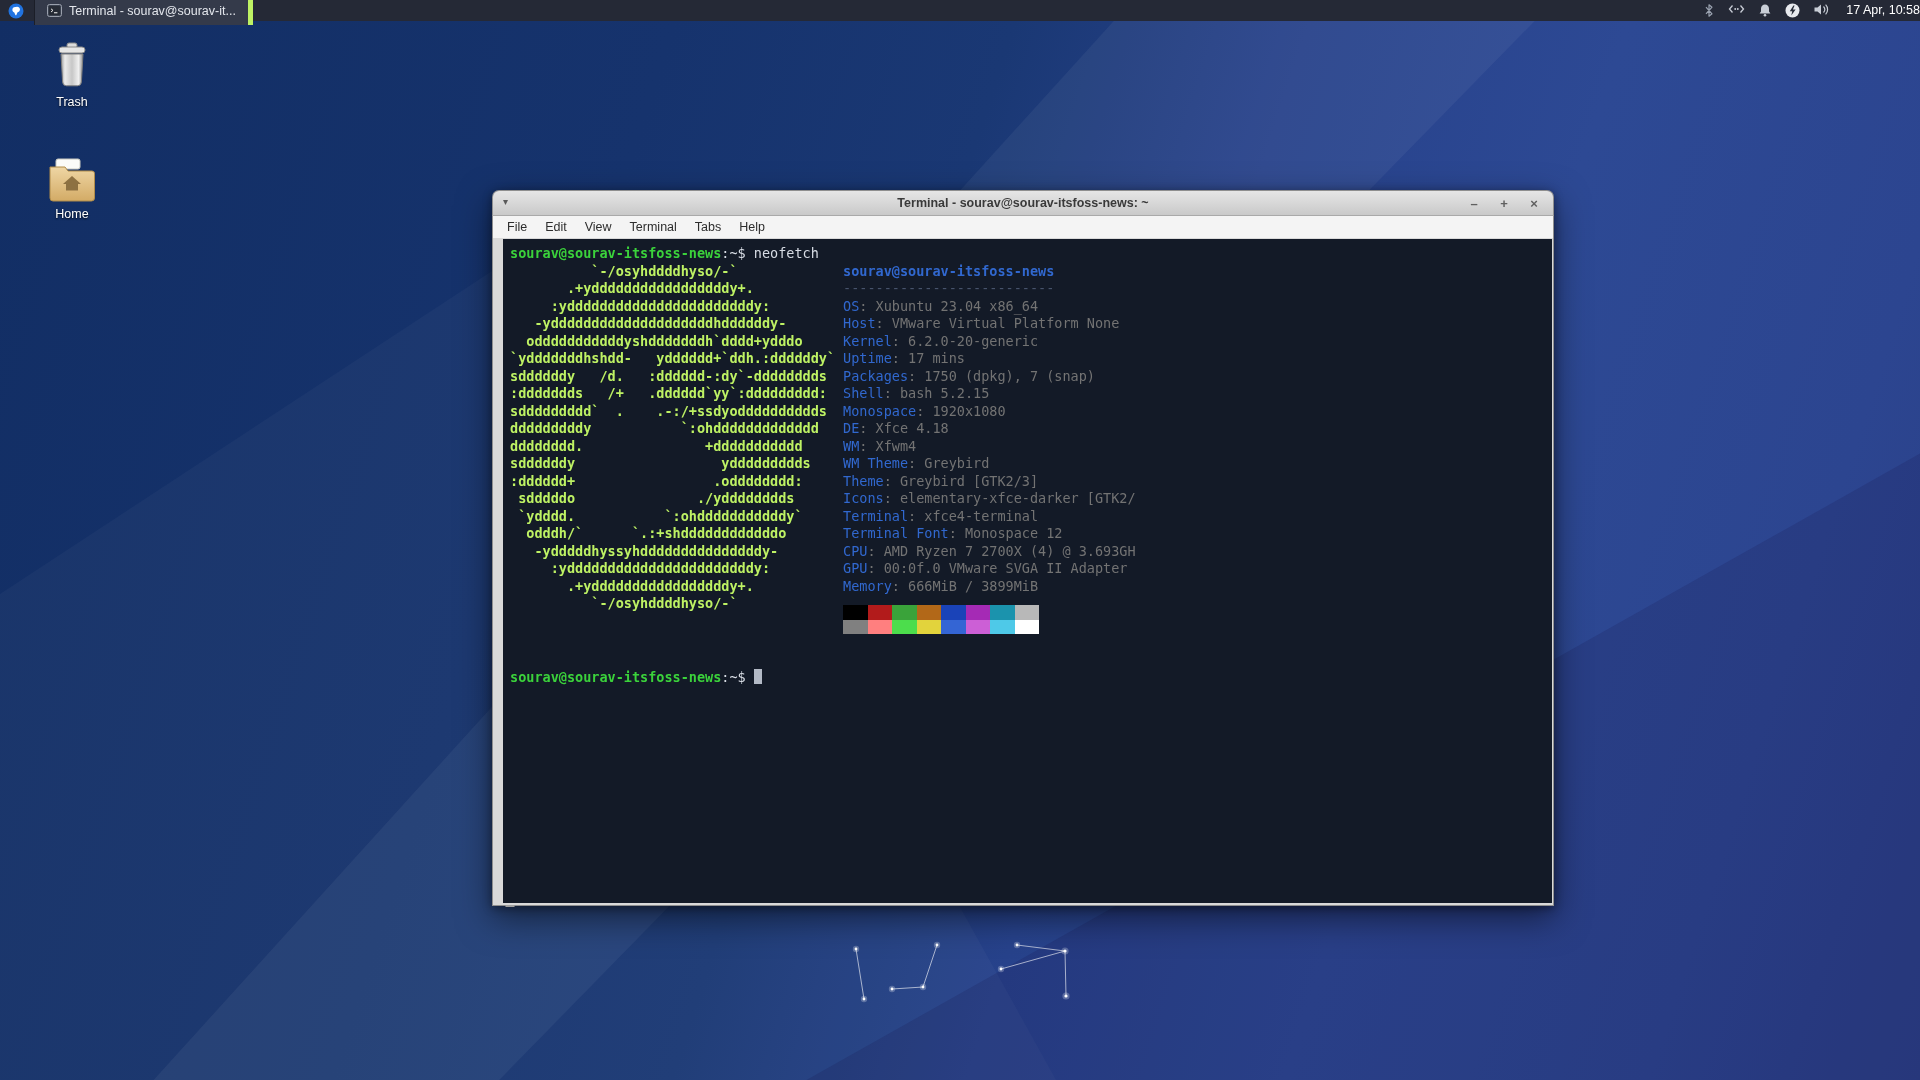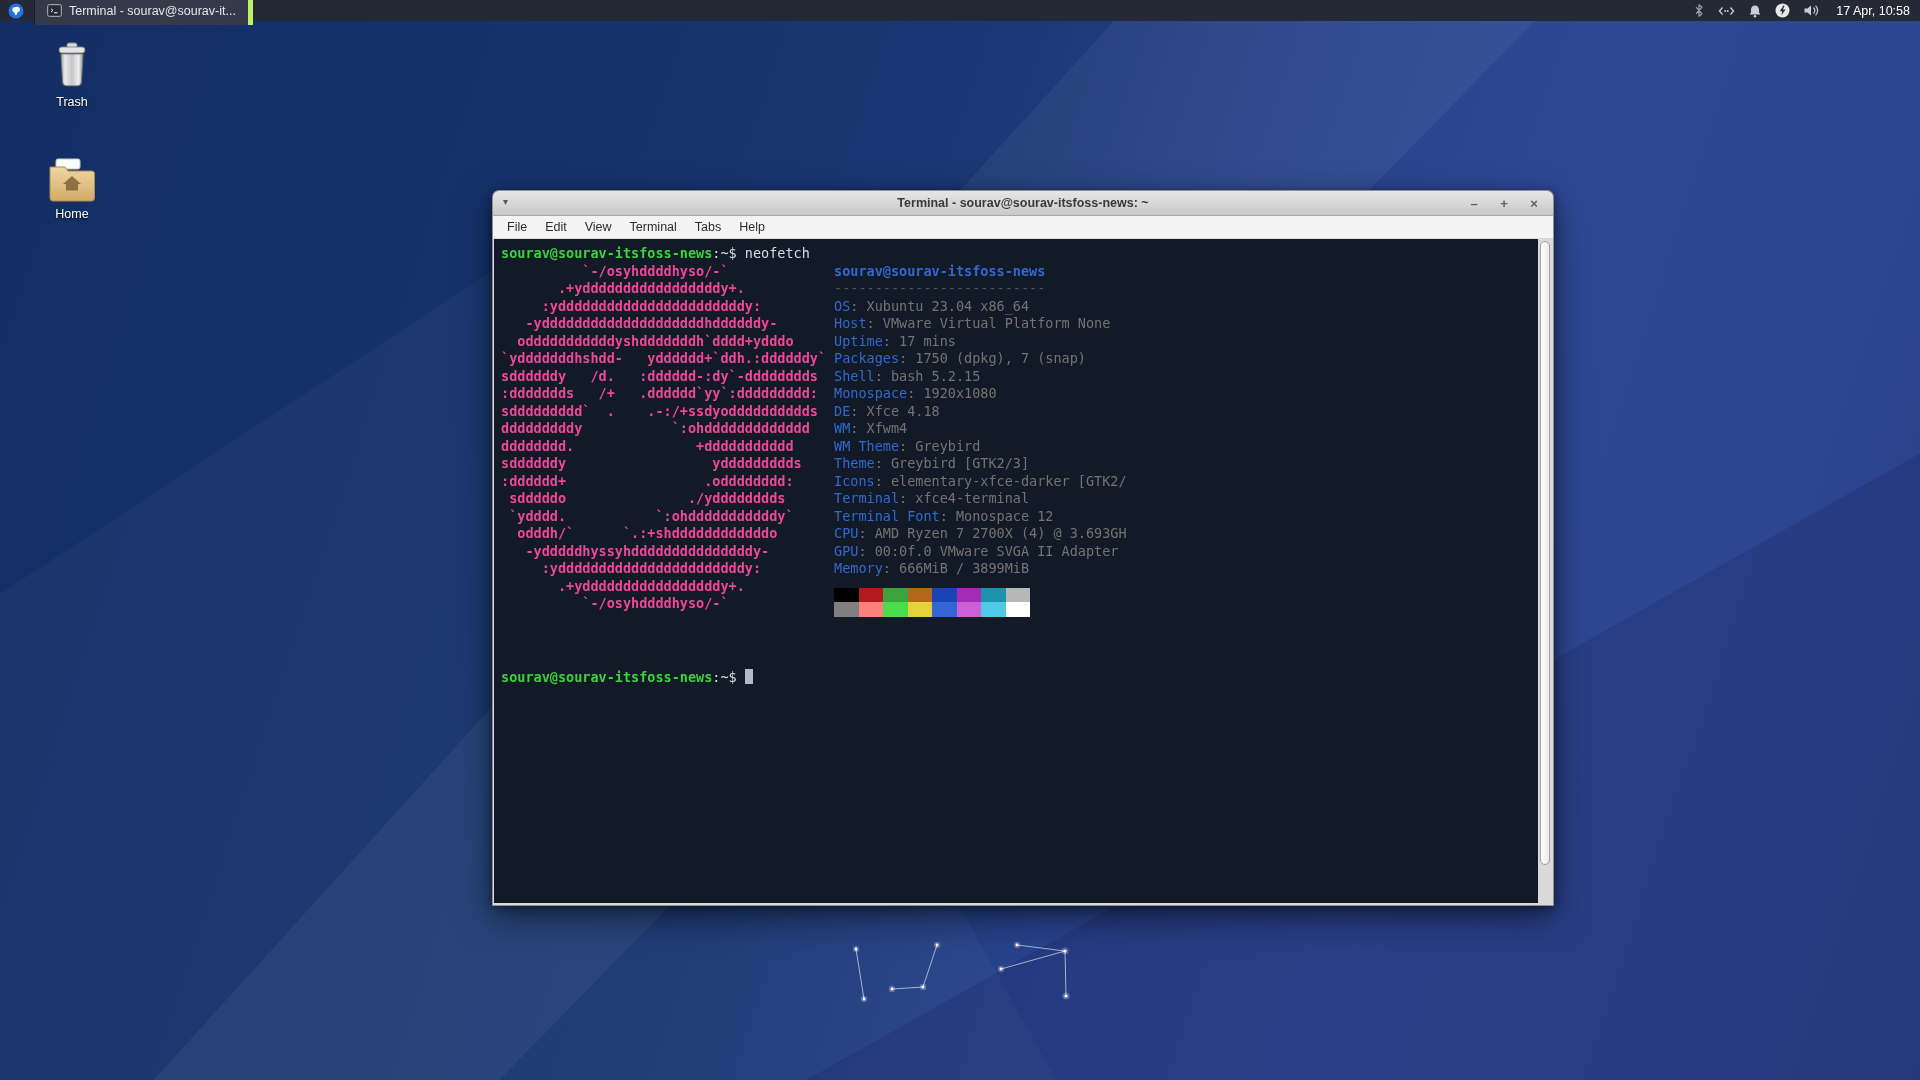--- a/index.html
+++ b/index.html
@@ -22,21 +22,21 @@
     clip-path:polygon(100% 42%, 100% 100%, 42% 100%); }
   #constellations { position:absolute; left:830px; top:920px; }
 
   
   #panel { position:absolute; left:0; top:0; width:1920px; height:21px;
     background:#252936; display:flex; align-items:center; z-index:50; }
   #whisker-btn { width:32px; height:21px; display:flex; align-items:center; justify-content:center; }
   #win-button { height:29px; margin-left:2px; padding:0 12px; display:flex; align-items:center; gap:7px;
     background:#343a4a; border-left:1px solid #1b1e28; border-right:5px solid #bef264; }
   #win-button span { color:#e3e6ec; font-size:12.5px; white-space:nowrap; }
-  #tray { margin-left:auto; display:flex; align-items:center; gap:13px; padding-right:10px; }
+  #tray { margin-left:auto; display:flex; align-items:flex-start; gap:13px; }
   #clock { color:#ffffff; font-size:12.5px; margin-left:4px; white-space:nowrap; }
   .tray-ic { display:flex; align-items:center; }
 
   
   .desk-icon { position:absolute; width:80px; display:flex; flex-direction:column; align-items:center; }
   #icon-trash { left:32px; top:42px; }
   #icon-home  { left:32px; top:158px; }
   .desk-label { margin-top:5px; color:#ffffff; font-size:12.5px; text-shadow:0 1px 2px rgba(0,0,0,.85); }
 
   
@@ -48,34 +48,34 @@
     position:relative; display:flex; align-items:center; justify-content:center; }
   #title-text { font-size:12.5px; font-weight:bold; color:#3a3a3a; }
   #tb-arrow { position:absolute; left:10px; top:5px; color:#5a5a5a; font-size:10px; }
   #tb-controls { position:absolute; right:12px; top:0; height:26px; display:flex; align-items:center; gap:16px; }
   .tb-btn { color:#606060; font-size:13px; font-weight:bold; width:14px; text-align:center; line-height:14px; }
   #menubar { height:22px; background:#f4f4f4; border-left:1px solid #8f8f8f; border-right:1px solid #8f8f8f;
     display:flex; align-items:center; padding-left:5px; }
   .menu-item { font-size:12.5px; color:#2d2d2d; padding:21px 9px; }
   #term-body { position:absolute; top:48px; bottom:0; left:0; right:0;
     border:1px solid #8f8f8f; border-top:none; background:#d9d9d9;
-    display:flex; padding:1px 1px 2px 1px; }
+    display:flex; padding:1px 1px 2px 10px;flex-direction:column; }
   #screen { flex:1; background:#131a27; position:relative; overflow:hidden;
     font-family:"DejaVu Sans Mono", monospace; font-size:13.5px; line-height:17.5px; }
   #vscroll { width:13px; background:#d9d9d9; position:relative; margin-left:1px; }
   #vthumb { position:absolute; top:2px; left:1px; width:10px; height:94%;
     background:linear-gradient(90deg,#fdfdfd,#ececec); border:1px solid #9f9f9f; border-radius:6px; }
 
   
   pre { margin:0; }
   .user  { color:#3bd23b; font-weight:bold; }
   .plain { color:#d7dce4; }
   #line1 { position:absolute; top:6px; left:7px; white-space:pre; }
   #neofetch { position:absolute; top:23.5px; left:7px; }
-  #ascii { color:#ec4899; font-weight:bold; white-space:pre; }
+  #ascii { color:#bef264; font-weight:bold; white-space:pre; }
   #info-col { position:absolute; left:333px; top:0; width:560px; }
   #info-col .row { white-space:pre; height:17.5px; }
   .lbl { color:#3168cf; font-weight:normal; }
   .val { color:#737373; }
   #info-title { color:#3168cf; font-weight:bold; height:17.5px; }
   #info-sep { color:#47536b; height:17.5px; white-space:pre; }
   #palette { margin-top:10px; }
   .prow { display:flex; height:14.5px; }
   .sw { width:24.5px; height:14.5px; }
   #final-line { position:absolute; top:430px; left:7px; white-space:pre; }
@@ -250,20 +250,21 @@
    -ydddddhyssyhdddddddddddddddy-
      :ydddddddddddddddddddddddy:
        .+ydddddddddddddddddy+.
           `-/osyhddddhyso/-`</pre>
         <div id="info-col">
           <div id="info-title">sourav@sourav-itsfoss-news</div>
           <div id="info-sep">--------------------------</div>
           <div id="info-list">
               <div class="row"><span class="lbl">OS</span><span class="val">: Xubuntu 23.04 x86_64</span></div>
               <div class="row"><span class="lbl">Host</span><span class="val">: VMware Virtual Platform None</span></div>
+              <div class="row"><span class="lbl">Kernel</span><span class="val">: 6.2.0-20-generic</span></div>
               <div class="row"><span class="lbl">Uptime</span><span class="val">: 17 mins</span></div>
               <div class="row"><span class="lbl">Packages</span><span class="val">: 1750 (dpkg), 7 (snap)</span></div>
               <div class="row"><span class="lbl">Shell</span><span class="val">: bash 5.2.15</span></div>
               <div class="row"><span class="lbl">Monospace</span><span class="val">: 1920x1080</span></div>
               <div class="row"><span class="lbl">DE</span><span class="val">: Xfce 4.18</span></div>
               <div class="row"><span class="lbl">WM</span><span class="val">: Xfwm4</span></div>
               <div class="row"><span class="lbl">WM Theme</span><span class="val">: Greybird</span></div>
               <div class="row"><span class="lbl">Theme</span><span class="val">: Greybird [GTK2/3]</span></div>
               <div class="row"><span class="lbl">Icons</span><span class="val">: elementary-xfce-darker [GTK2/</span></div>
               <div class="row"><span class="lbl">Terminal</span><span class="val">: xfce4-terminal</span></div>

